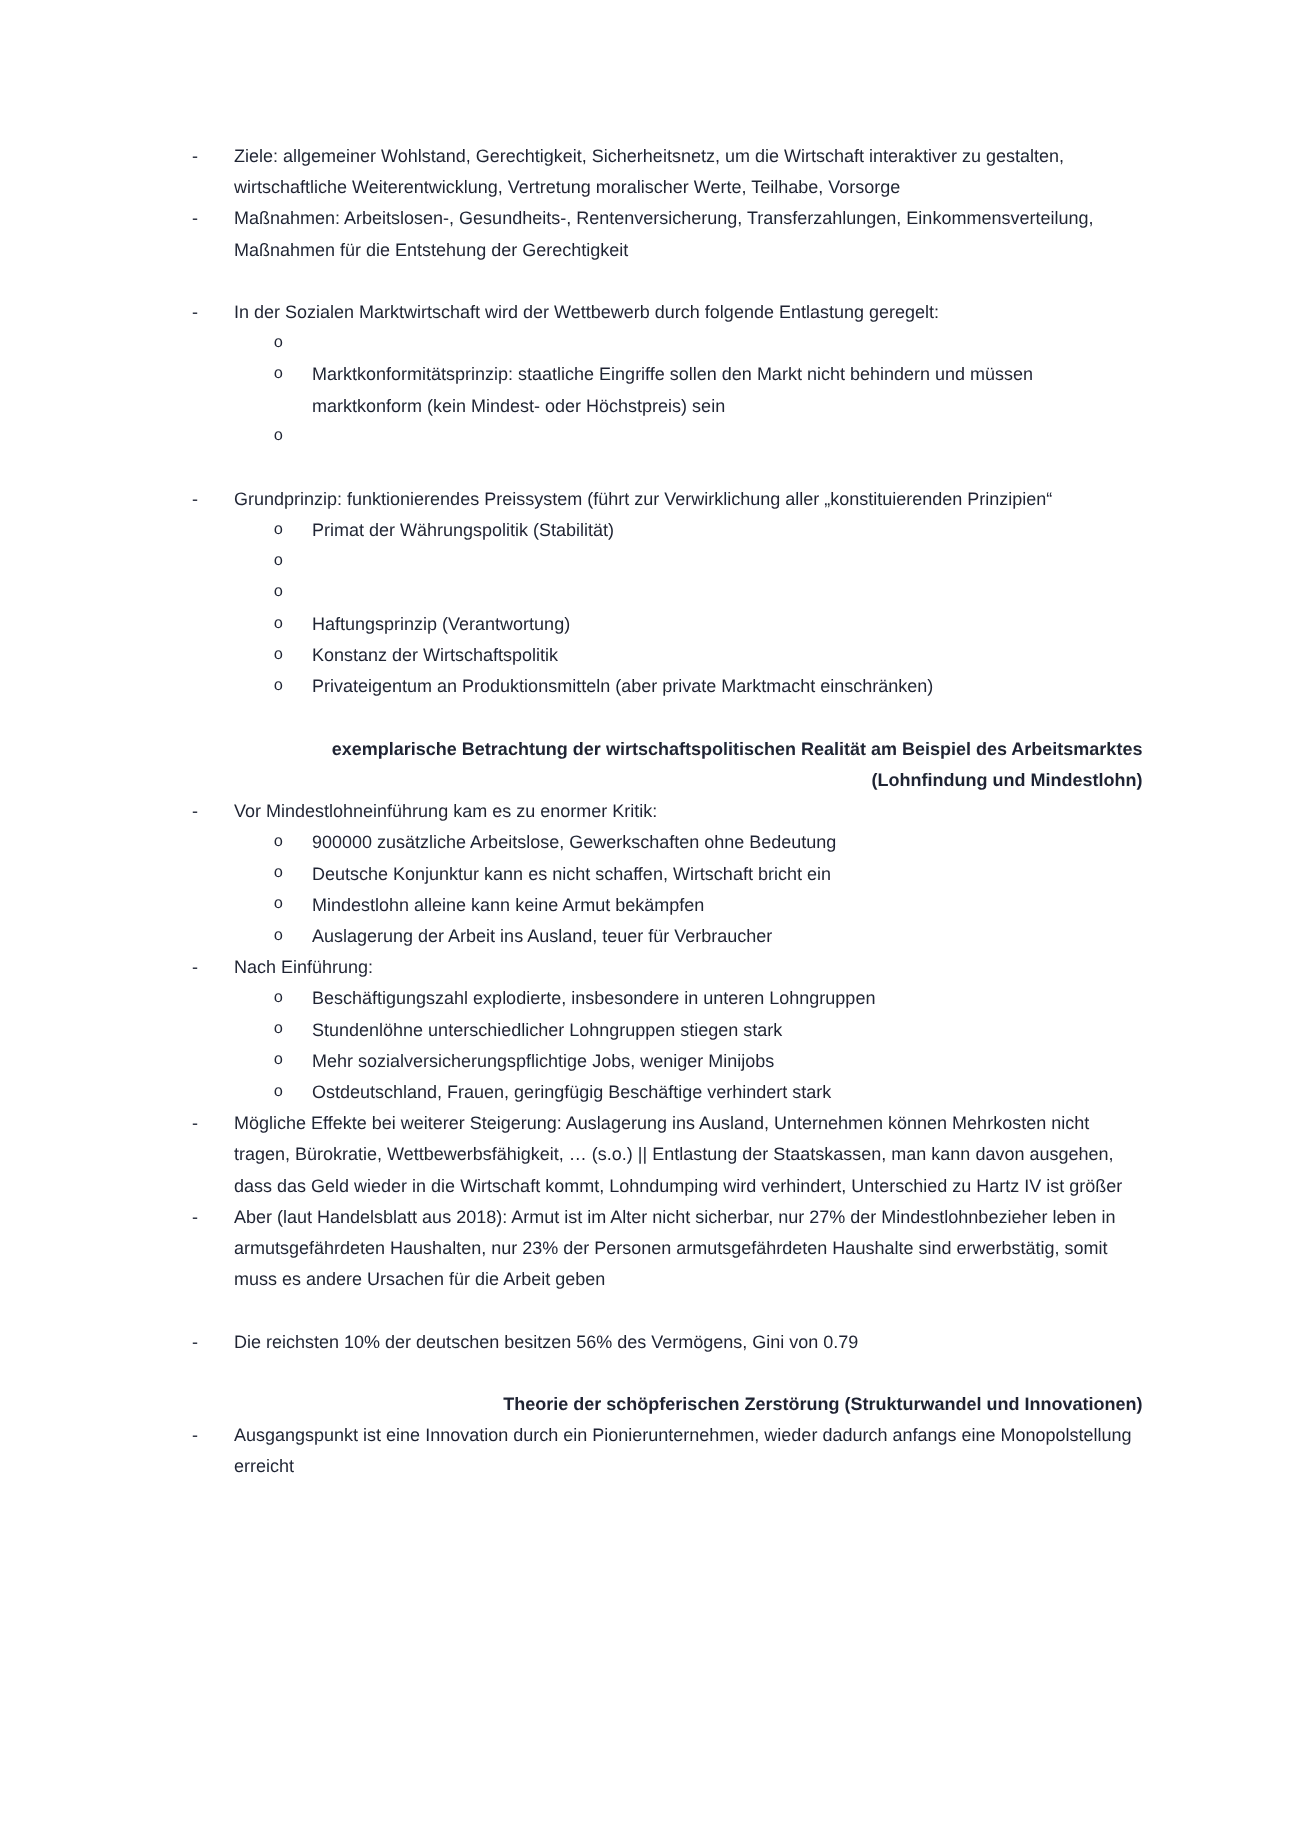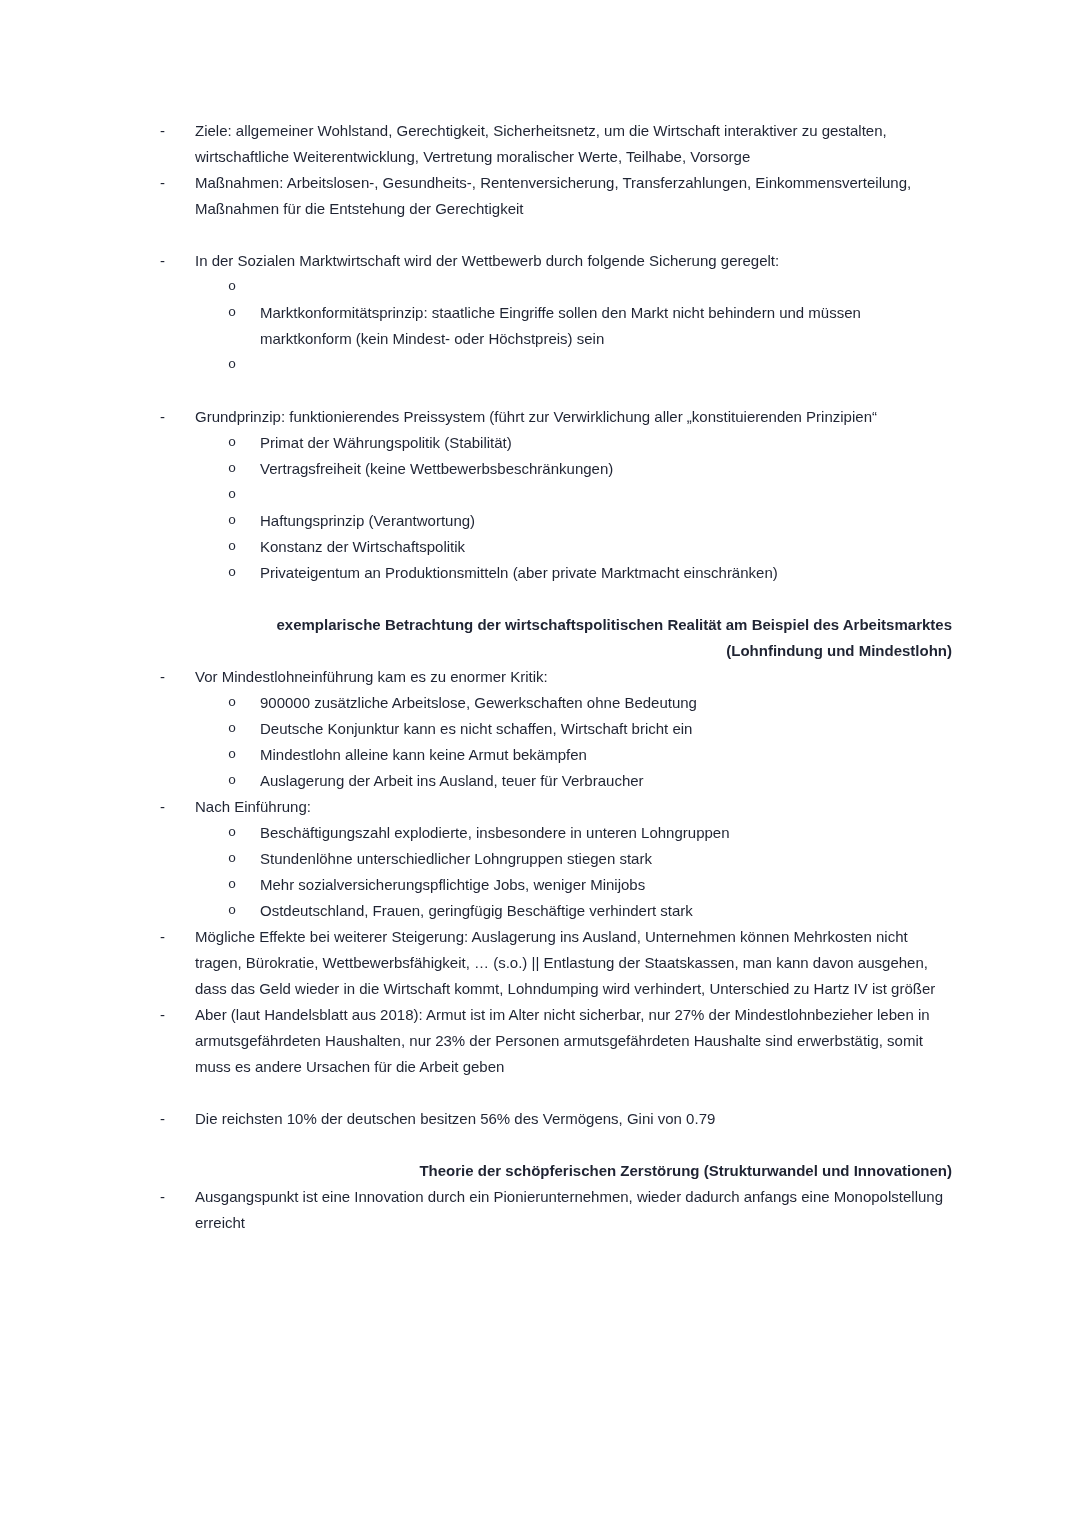--- a/index.html
+++ b/index.html
@@ -48,21 +48,21 @@
         <span class="marker">-</span>
         <span class="text">Ziele: allgemeiner Wohlstand, Gerechtigkeit, Sicherheitsnetz, um die Wirtschaft interaktiver zu gestalten, wirtschaftliche Weiterentwicklung, Vertretung moralischer Werte, Teilhabe, Vorsorge</span>
       </div>
       <div class="li li1">
         <span class="marker">-</span>
         <span class="text">Maßnahmen: Arbeitslosen-, Gesundheits-, Rentenversicherung, Transferzahlungen, Einkommensverteilung, Maßnahmen für die Entstehung der Gerechtigkeit</span>
       </div>
       <div class="spacer"></div>
       <div class="li li1">
         <span class="marker">-</span>
-        <span class="text">In der Sozialen Marktwirtschaft wird der Wettbewerb durch folgende Sicherung geregelt:</span>
+        <span class="text">In der Sozialen Marktwirtschaft wird der Wettbewerb durch folgende Entlastung geregelt:</span>
       </div>
       <div class="li li2">
         <span class="marker">o</span>
       </div>
       <div class="li li2">
         <span class="marker">o</span>
         <span class="text">Marktkonformitätsprinzip: staatliche Eingriffe sollen den Markt nicht behindern und müssen marktkonform (kein Mindest- oder Höchstpreis) sein</span>
       </div>
       <div class="li li2">
         <span class="marker">o</span>
@@ -71,21 +71,20 @@
       <div class="li li1">
         <span class="marker">-</span>
         <span class="text">Grundprinzip: funktionierendes Preissystem (führt zur Verwirklichung aller „konstituierenden Prinzipien“</span>
       </div>
       <div class="li li2">
         <span class="marker">o</span>
         <span class="text">Primat der Währungspolitik (Stabilität)</span>
       </div>
       <div class="li li2">
         <span class="marker">o</span>
-        <span class="text">Vertragsfreiheit (keine Wettbewerbsbeschränkungen)</span>
       </div>
       <div class="li li2">
         <span class="marker">o</span>
       </div>
       <div class="li li2">
         <span class="marker">o</span>
         <span class="text">Haftungsprinzip (Verantwortung)</span>
       </div>
       <div class="li li2">
         <span class="marker">o</span>

